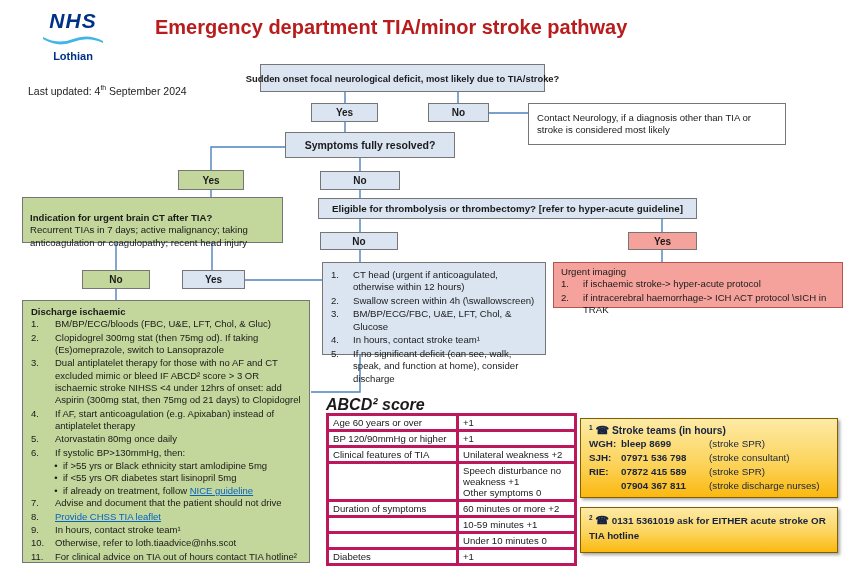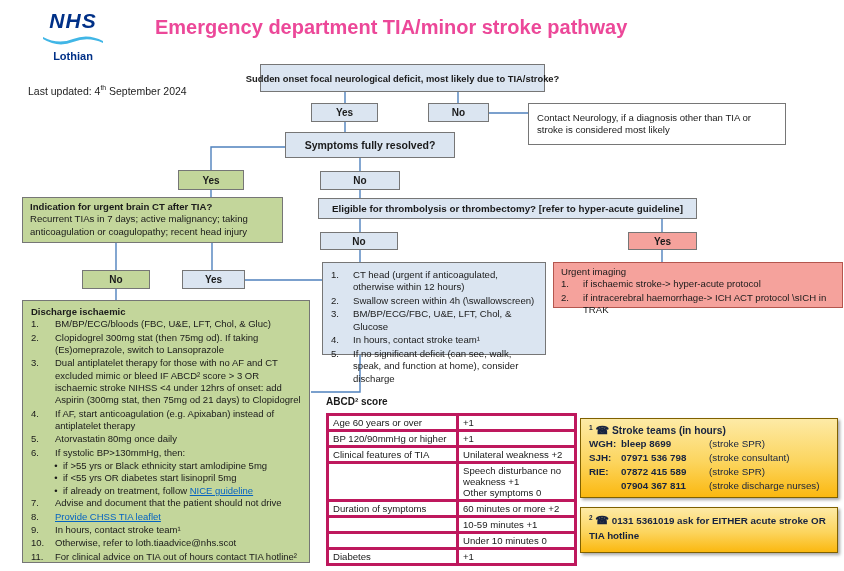--- a/index.html
+++ b/index.html
@@ -16,33 +16,33 @@
   .white { background:#ffffff; }
   .label { font-weight:bold; font-size:10px; }
   .qtext { font-weight:bold; font-size:9.4px; white-space:nowrap; }
   .q2text{ font-weight:bold; font-size:10.5px; }
   .body-box { align-items:flex-start; justify-content:flex-start; flex-direction:column; text-align:left; }
   .smalltext { font-size:9.6px; line-height:1.3; }
   
   #logo { position:absolute; left:38px; top:10px; width:70px; text-align:center; }
   #logo .nhs { color:#003087; font-weight:bold; font-style:italic; font-size:21px; letter-spacing:1px; line-height:1; }
   #logo .region { color:#003087; font-weight:bold; font-size:11px; margin-top:1px; }
-  #page-title { position:absolute; left:155px; top:16px; font-size:20px; font-weight:bold; color:#ec4899; }
+  #page-title { position:absolute; left:155px; top:16px; font-size:20px; font-weight:bold; color:#b91c1c; }
   #last-updated { position:absolute; left:28px; top:84px; font-size:10.5px; color:#222; }
   sup { font-size:0.65em; }
   
   .lrow { display:flex; margin-bottom:1px; }
   .lnum { flex:0 0 22px; }
   .lnum.wide { flex:0 0 24px; }
   .ltext { flex:1; }
   .sub-bullets .lrow { margin:0; }
   .bullet-dot { flex:0 0 14px; text-align:center; margin-left:18px; }
   a.link, span.link { color:#0563c1; text-decoration:underline; cursor:pointer; }
   
-  #abcd-title { position:absolute; left:326px; top:396px; font-weight:bold; font-size:10px; }
+  #abcd-title { position:absolute; left:326px; top:396px; font-weight:bold; font-size:16px;font-style:italic; }
   #abcd-table { position:absolute; left:326px; top:413px; border-collapse:collapse; font-size:9.6px; }
   #abcd-table td { border:3px solid #be185d; padding:1px 4px; vertical-align:top; white-space:pre-line; }
   #abcd-table td.c1 { width:130px; }
   #abcd-table td.c2 { width:118px; }
   
   .orange {
     position:absolute; border:1px solid #7f6000;
     background:linear-gradient(to bottom, #fdeaa6 0%, #fcd55e 55%, #fbb810 100%);
     box-shadow:2px 2px 3px rgba(0,0,0,0.35);
     color:#17233f; font-size:9.8px; padding:5px 8px;
@@ -108,21 +108,21 @@
   <div class="box blue" style="left:285px; top:132px; width:170px; height:26px;">
     <span class="q2text">Symptoms fully resolved?</span>
   </div>
   <div class="box green" style="left:178px; top:170px; width:66px; height:20px;">
     <span class="label">Yes</span>
   </div>
   <div class="box blue" style="left:320px; top:171px; width:80px; height:19px;">
     <span class="label">No</span>
   </div>
 
-  <div class="box green body-box smalltext" style="left:22px; top:197px; width:261px; height:46px; padding:3px 7px;">
+  <div class="box green body-box smalltext" style="left:22px; top:197px; width:261px; height:46px; padding:14px 7px;">
     <span style="font-weight:bold;">Indication for urgent brain CT after TIA?</span>
     <span>Recurrent TIAs in 7 days; active malignancy; taking anticoagulation or coagulopathy; recent head injury</span>
   </div>
 
   <div class="box blue" style="left:318px; top:198px; width:379px; height:21px;">
     <span class="qtext" style="font-size:9.8px;">Eligible for thrombolysis or thrombectomy? [refer to hyper-acute guideline]</span>
   </div>
   <div class="box blue" style="left:320px; top:232px; width:78px; height:18px;">
     <span class="label">No</span>
   </div>

